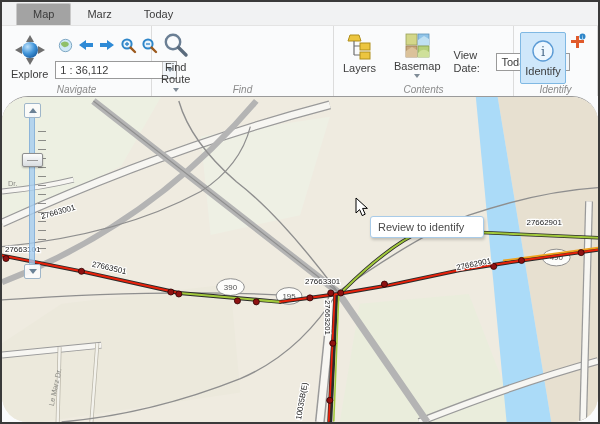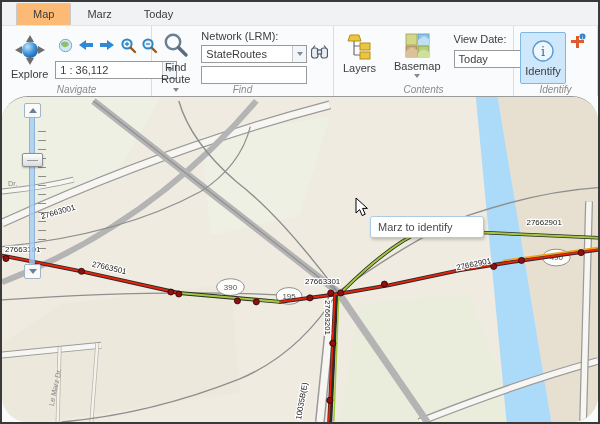--- a/index.html
+++ b/index.html
@@ -6,21 +6,21 @@
   *{box-sizing:border-box;}
   #app{
     position:relative;width:600px;height:424px;background:#fafbfc;
     border:2px solid #3a3a3a;overflow:hidden;
     font-family:"Liberation Sans",sans-serif;color:#3c3c3c;
   }
   
   .tabbar{position:absolute;left:0;top:0;right:0;height:23px;background:#f1f2f3;
     display:flex;align-items:flex-end;padding-left:14px;}
   .tab{font-size:11px;color:#3c3c3c;padding:4px 16px 5px 16px;cursor:default;}
-  .tab.active{background:#fdba74;border:1px solid #c9c9c9;border-bottom:none;
+  .tab.active{background:#a3a3a3;border:1px solid #c9c9c9;border-bottom:none;
     border-radius:2px 2px 0 0;position:relative;z-index:2;}
   
   .ribbon{position:absolute;left:0;top:23px;right:0;height:71px;background:#fafbfc;
     display:flex;border-top:1px solid #e4e4e4;}
   .group{position:relative;height:100%;border-right:1px solid #dcdcdc;padding:3px 6px 13px 6px;
     display:flex;align-items:flex-start;}
   .group-label{position:absolute;left:0;right:0;bottom:0;text-align:center;
     font-size:10px;color:#8a8a8a;line-height:13px;font-style:italic;}
   .vbtn{display:flex;flex-direction:column;align-items:center;font-size:11px;color:#3c3c3c;
     padding:1px 3px;line-height:12px;}
@@ -139,40 +139,20 @@
         <span>
           <svg width="28" height="27" viewBox="0 0 28 27">
             <circle cx="11" cy="10" r="7.2" fill="none" stroke="#6b7f94" stroke-width="2.4"></circle>
             <line x1="16.5" y1="15.5" x2="24" y2="23" stroke="#5a6b7d" stroke-width="3.4" stroke-linecap="round"></line>
           </svg>
         </span>
         <span>Find</span>
         <span>Route</span>
         <span class="dd-arrow" style="margin-top:3px"></span>
       </div>
-      <div style="display:flex;flex-direction:column;margin-left:8px;margin-top:1px">
-        <span class="small-label">Network (LRM):</span>
-        <div style="display:flex;align-items:center;margin-top:2px">
-          <div class="combo" style="width:106px">
-            <span class="val">StateRoutes</span>
-            <span class="dd">
-                <span class="dd-arrow"></span>
-              </span>
-          </div>
-          <span style="margin-left:4px">
-            <svg width="17" height="14" viewBox="0 0 17 14">
-              <rect x="0.5" y="3" width="6.5" height="10" rx="2.5" fill="#e9eef2" stroke="#4f5d6b" stroke-width="1.2"></rect>
-              <rect x="10" y="3" width="6.5" height="10" rx="2.5" fill="#e9eef2" stroke="#4f5d6b" stroke-width="1.2"></rect>
-              <rect x="6.5" y="5" width="4" height="4" fill="#e9eef2" stroke="#4f5d6b" stroke-width="1.2"></rect>
-              <path d="M2,3 L4,0.5 M15,3 L13,0.5" stroke="#4f5d6b" stroke-width="1.2"></path>
-            </svg>
-          </span>
-        </div>
-        <input class="combo" style="width: 106px; margin-top: 3px; outline: none; font-size: 11px; padding: 0px 4px;" value="">
-      </div>
       <div class="group-label">Find</div>
     </div>
 
     <div class="group" style="width:180px">
       <div class="vbtn" style="margin-top:3px">
         <span>
           <svg width="27" height="27" viewBox="0 0 27 27">
             <path d="M4,2 L13,2 L15,8 L2,8 Z" fill="#ecc53f" stroke="#b08f1c" stroke-width="1"></path>
             <path d="M8,8 L8,22 M8,13 L14,13 M8,22 L14,22" fill="none" stroke="#6e6e6e" stroke-width="1.2"></path>
             <rect x="14" y="10" width="10" height="7" fill="#ecc53f" stroke="#b08f1c" stroke-width="1"></rect>
@@ -189,21 +169,21 @@
             <path d="M13,7 L19,3 L24,6 L24,12 L13,12 Z" fill="#bfe0f2"></path>
             <rect x="1" y="13" width="11" height="11" fill="#c9a97e" stroke="#9a7c50" stroke-width="0.8"></rect>
             <path d="M1,18 L7,14 L12,17 L12,24 L1,24 Z" fill="#dbc29a"></path>
             <rect x="13" y="13" width="11" height="11" fill="#b5cf7a" stroke="#85a04a" stroke-width="0.8"></rect>
             <path d="M13,20 Q18,14 24,19 L24,24 L13,24 Z" fill="#cfe09a"></path>
           </svg>
         </span>
         <span>Basemap</span>
         <span class="dd-arrow" style="margin-top:2px"></span>
       </div>
-      <div style="display:flex;flex-direction:column;margin-left:10px;margin-top:4px">
+      <div style="display:flex;flex-direction:row;margin-left:10px;margin-top:20px">
         <span class="small-label">View Date:</span>
         <div class="combo" style="width:90px;margin-top:4px">
           <span class="val">Today</span>
           <span class="dd">
               <span class="dd-arrow"></span>
             </span>
         </div>
       </div>
       <div class="group-label">Contents</div>
     </div>
@@ -339,20 +319,20 @@
           <span class="tri-up"></span>
         </div>
       <div class="zs-handle"></div>
       <div class="zs-btn bottom">
           <span class="tri-down"></span>
         </div>
     </div>
   </div>
 
   <div class="map-tooltip">
-    <div>Marz to identify</div>
+    <div>Review to identify</div>
   </div>
   <div class="cursor">
     <svg width="14" height="20" viewBox="0 0 14 20">
       <path d="M1,1 L1,16 L4.6,12.6 L7.2,18.6 L10.2,17.2 L7.6,11.4 L12.4,11.4 Z" fill="#ffffff" stroke="#000000" stroke-width="1"></path>
     </svg>
   </div>
 </div>
 
 </body></html>

